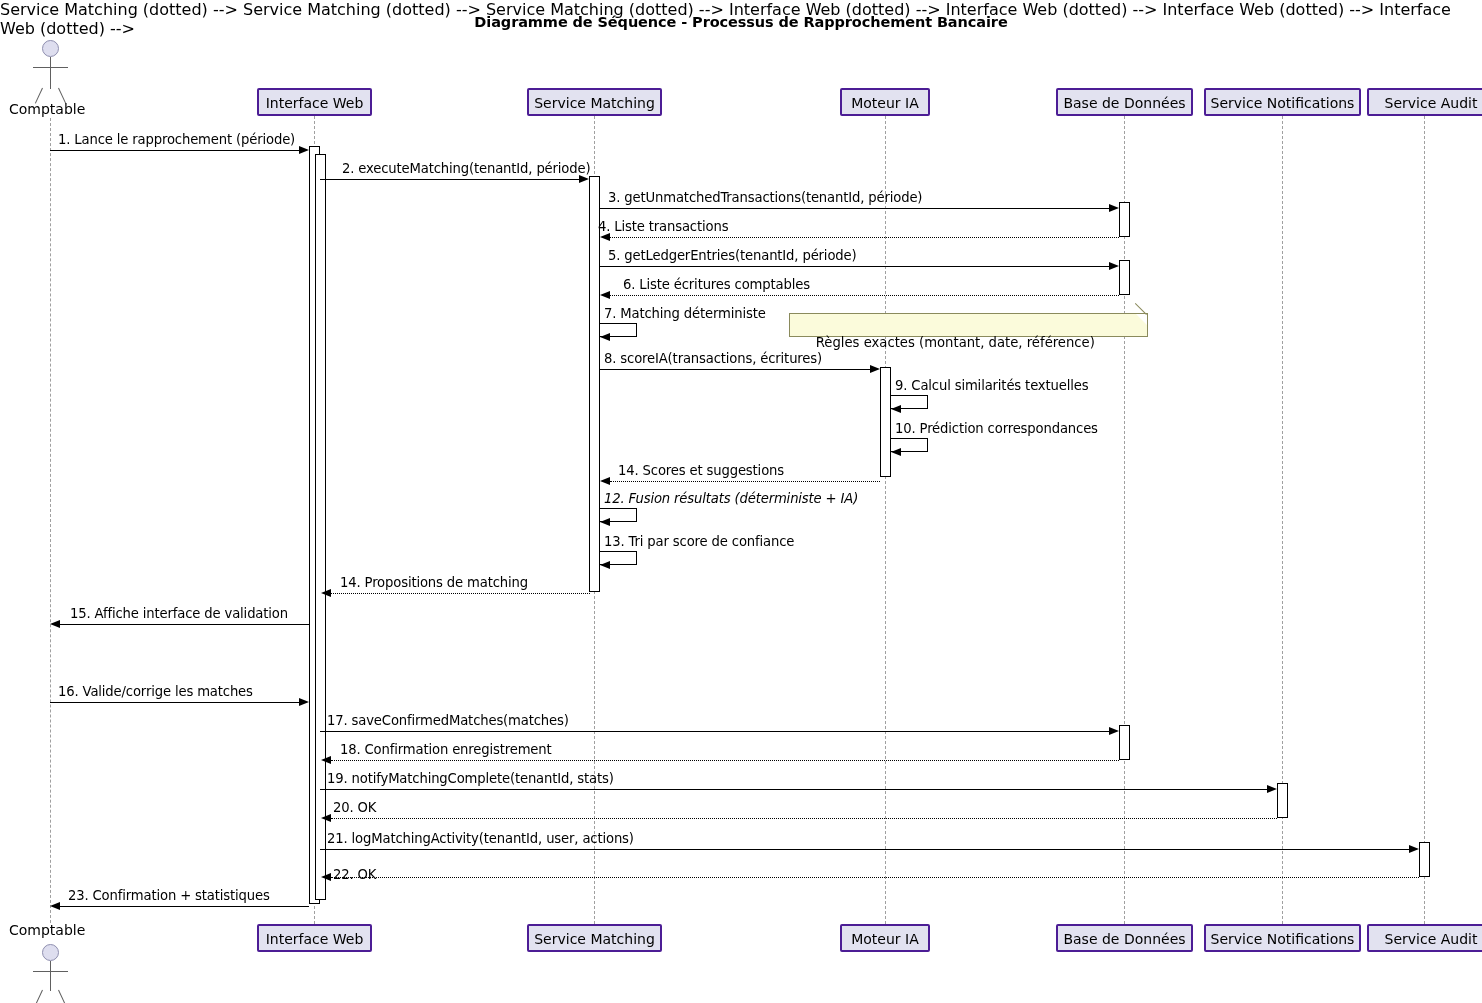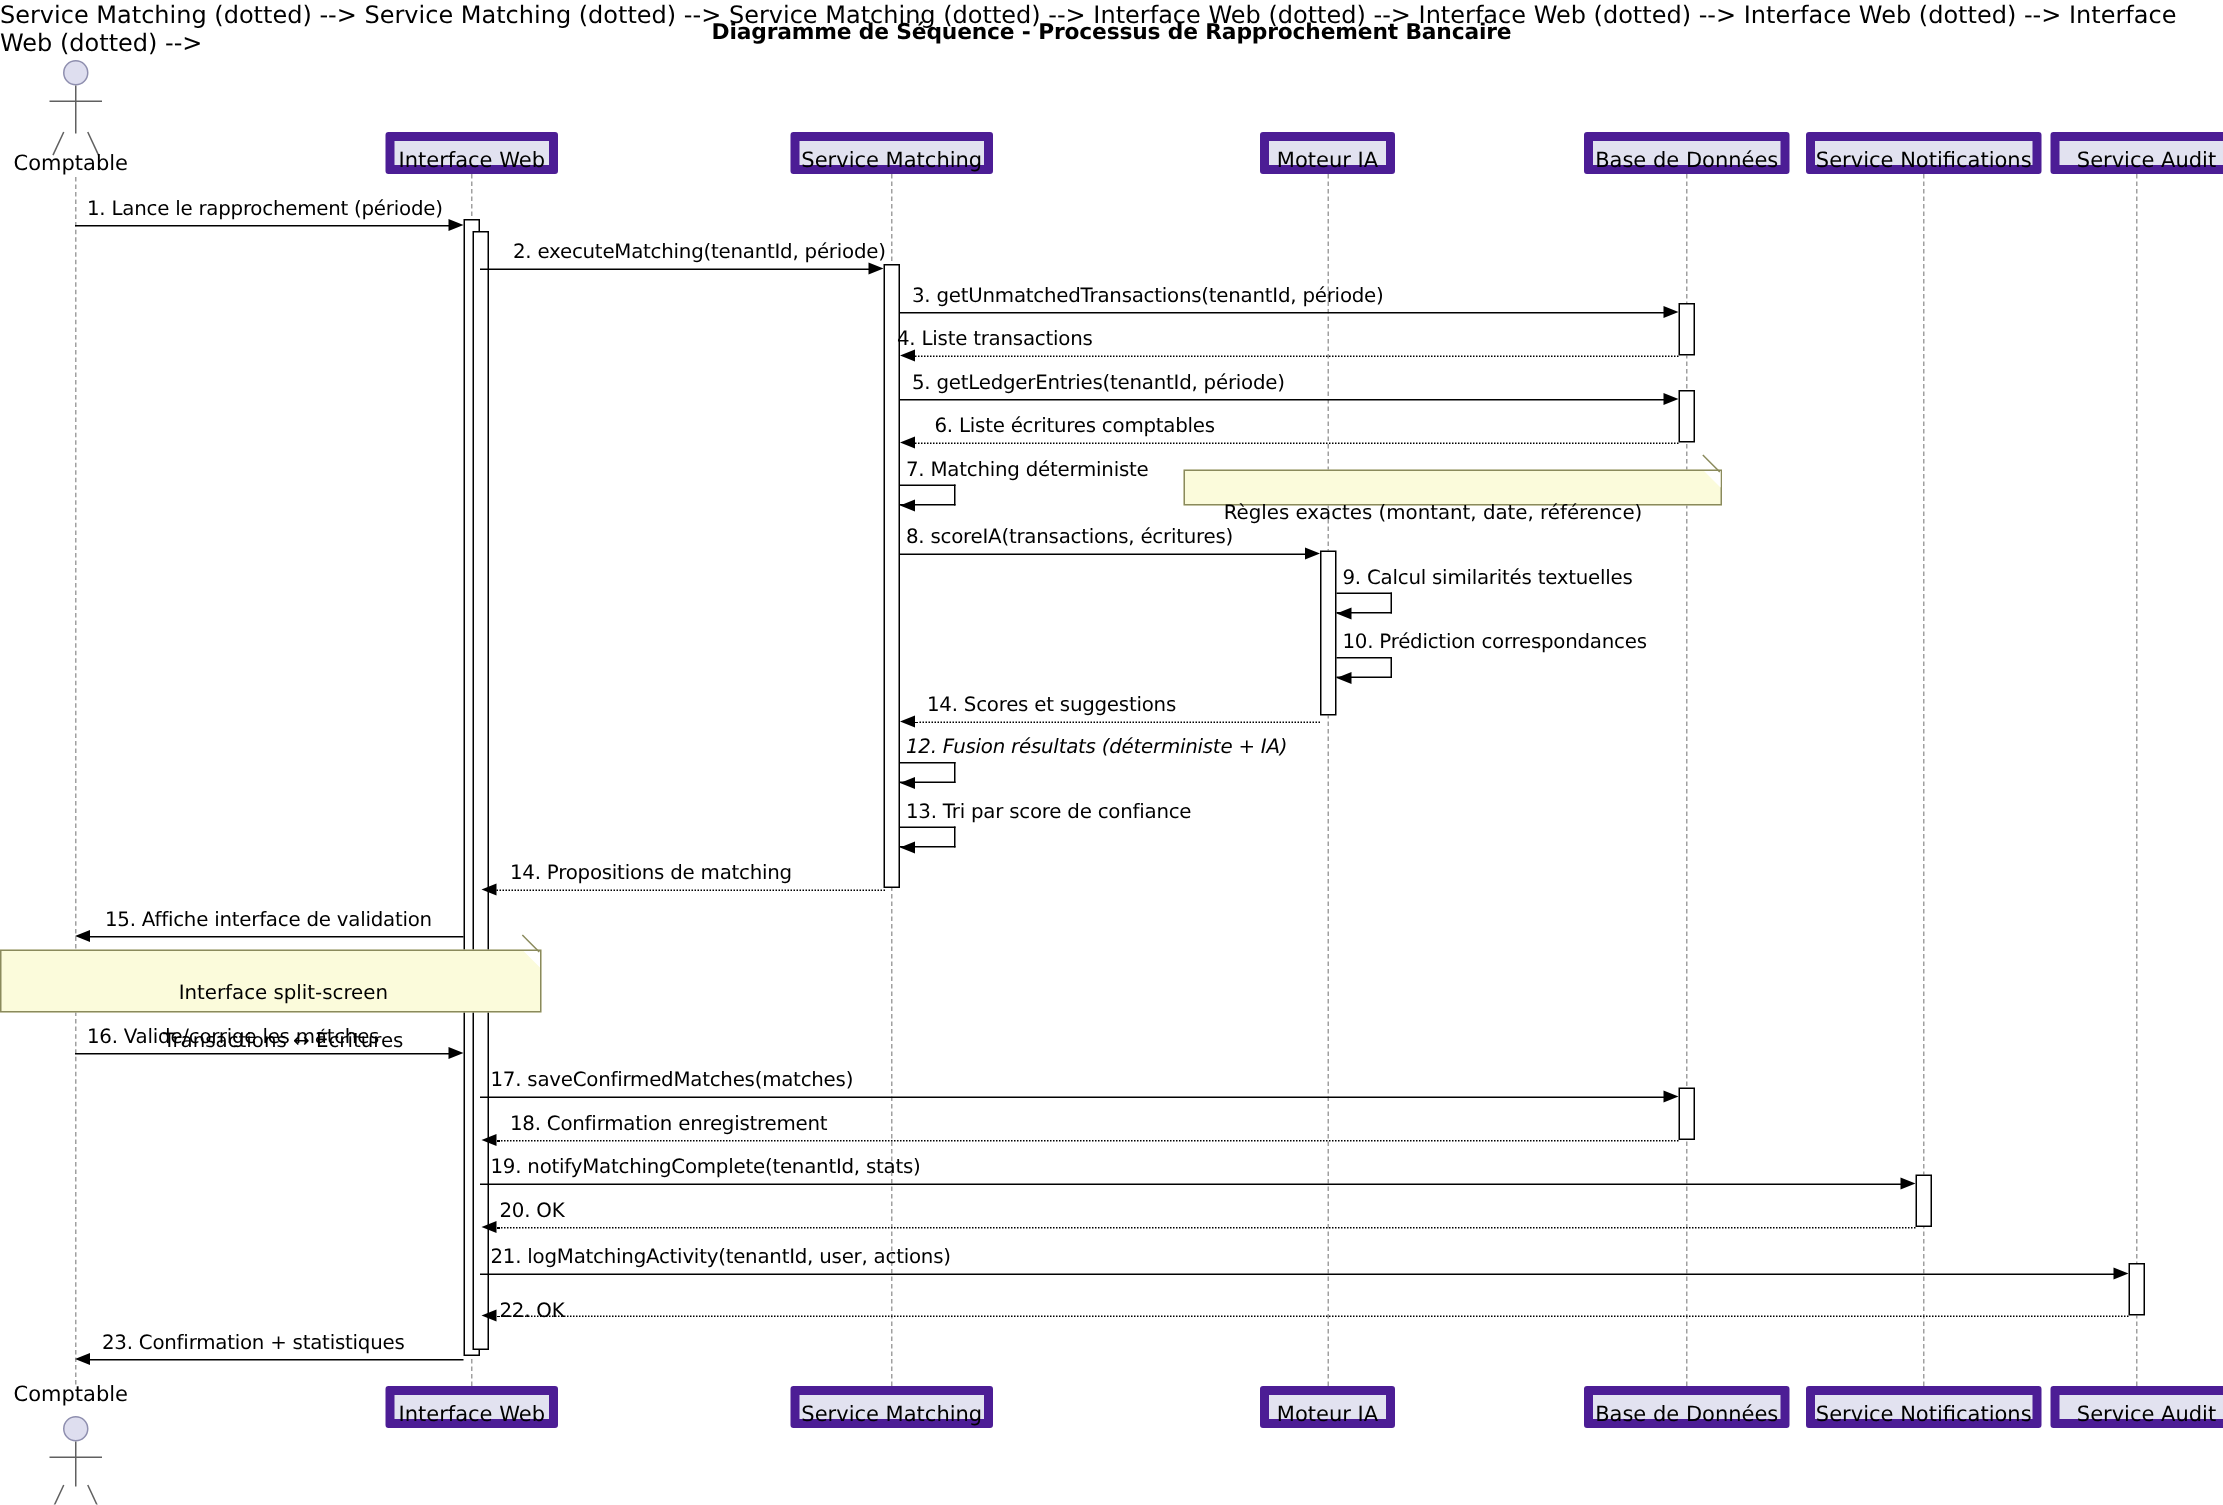--- a/index.html
+++ b/index.html
@@ -32,21 +32,21 @@
   }
   .lifeline {
     position: absolute;
     width: 0;
     border-left: 1px dashed #A0A0A0;
   }
   .participant {
     position: absolute;
     box-sizing: border-box;
     background: #E2E2F0;
-    border: 6px solid #4c1d95;
+    border: 2px solid #4c1d95;
     border-radius: 2px;
     height: 28px;
     line-height: 26px;
     text-align: center;
     font-size: 14px;
     color: #000000;
     white-space: nowrap;
   }
   .actor-wrap {
     position: absolute;
@@ -336,20 +336,14 @@
   <div class="msg-line" style="left:60px; top:906px; width:249px;"></div>
   <div class="arrow-l" style="left:50px; top:901.5px;"></div>
 
   
   <div class="note" style="left:789px; top:313px; width:359px; height:24px;">
     <span>Règles exactes (montant, date, référence)</span>
     <span class="note-fold"></span>
     <span class="note-fold-line"></span>
   </div>
 
-  <div class="note note-center" style="left:0px; top:633px; width:361px; height:42px;">
-    <span>Interface split-screen</span><br>
-    <span>Transactions ↔ Écritures</span>
-    <span class="note-fold"></span>
-    <span class="note-fold-line"></span>
-  </div>
 
 </div>
 
 </body></html>

